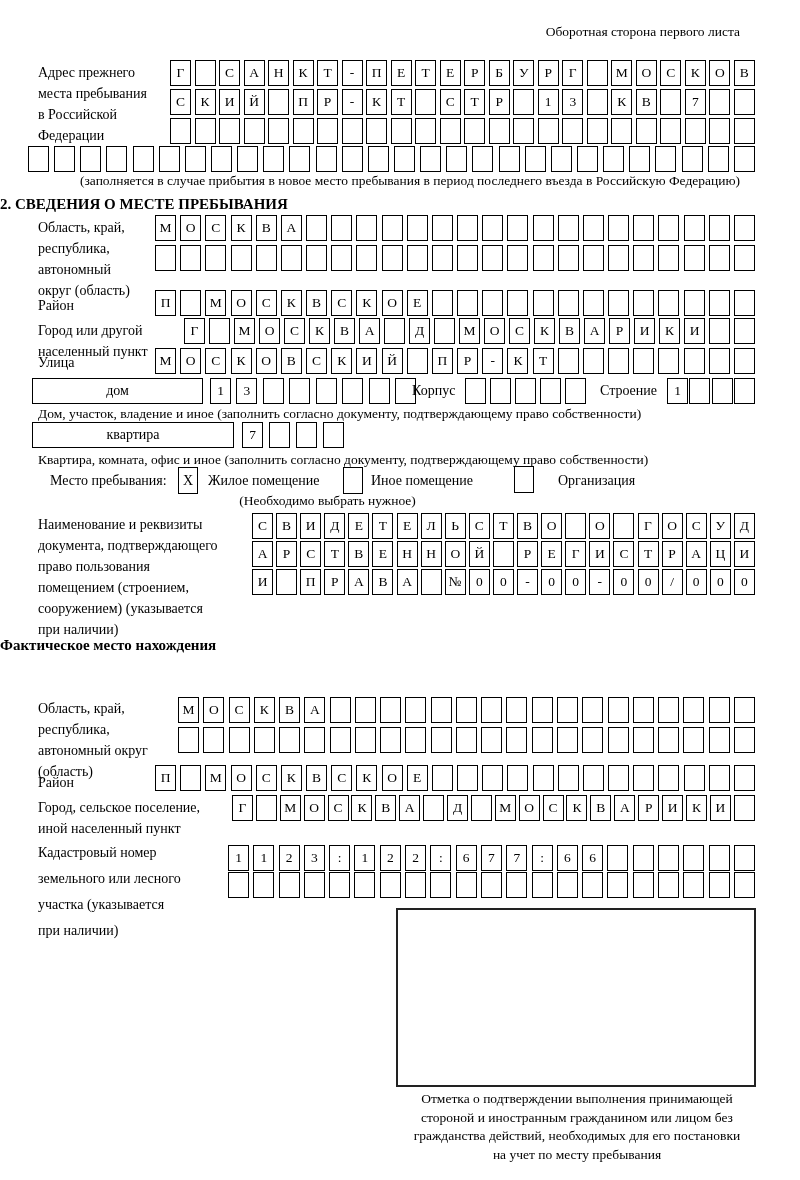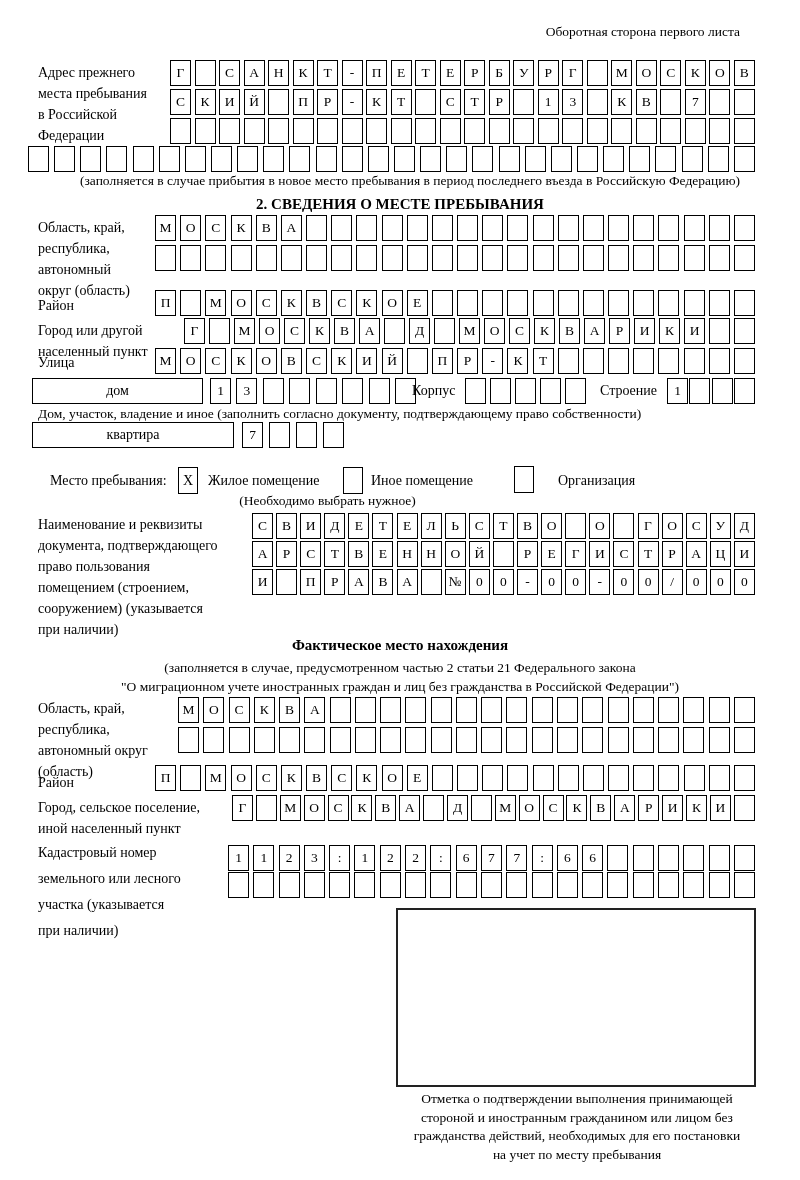--- a/index.html
+++ b/index.html
@@ -5,21 +5,21 @@
   html,body{margin:0;padding:0;background:#fff;}
   .page{position:relative;width:800px;height:1180px;background:#ffffff;
         font-family:"Liberation Serif","DejaVu Serif",serif;color:#000;overflow:hidden;}
   .abs{position:absolute;}
   .cells{display:flex;justify-content:space-between;}
   .cell{width:21px;height:26px;border:1.8px solid #000;box-sizing:border-box;
         display:inline-flex;align-items:center;justify-content:center;
         font-size:13.5px;background:#fff;flex:none;}
   .lbl{font-size:14px;line-height:21px;white-space:pre-line;}
   .note{font-size:13.5px;}
-  .title{font-weight:bold;font-size:15px;text-align:center;width:800px;left:0;}
+  .title{font-weight:bold;font-size:15px;text-align:left;width:800px;left:0;}
   .widebox{border:1.8px solid #000;height:26px;box-sizing:border-box;
            display:flex;align-items:center;justify-content:center;font-size:14px;}
   .chk{width:20px;height:27px;border:1.8px solid #000;box-sizing:border-box;
        display:flex;align-items:center;justify-content:center;font-size:14px;background:#fff;}
   .center{text-align:center;white-space:pre-line;}
   .stamp{border:2px solid #222;background:#fff;}
 </style>
 </head>
 <body>
 
@@ -312,20 +312,21 @@
     </div>
   <div class="abs widebox" style="left:32px;top:422px;width:202px;">квартира</div>
 
   <div class="abs note" style="left:38px;top:406px;width:720px;">Дом, участок, владение и иное (заполнить согласно документу, подтверждающему право собственности)</div>
   <div class="abs cells" style="left:242px;top:422px;width:102px;">
       <span class="cell">7</span>
       <span class="cell"></span>
       <span class="cell"></span>
       <span class="cell"></span>
     </div>
+  <div class="abs note" style="left:38px;top:452px;width:720px;">Квартира, комната, офис и иное (заполнить согласно документу, подтверждающему право собственности)</div>
 
   <div class="abs lbl" style="left:50px;top:470px;">Место пребывания:</div>
   <div class="abs chk" style="left:178px;top:467px;">X</div>
   <div class="abs lbl" style="left:208px;top:470px;">Жилое помещение</div>
   <div class="abs chk" style="left:343px;top:467px;"></div>
   <div class="abs lbl" style="left:371px;top:470px;">Иное помещение</div>
   <div class="abs chk" style="left:514px;top:466px;"></div>
   <div class="abs lbl" style="left:558px;top:470px;">Организация</div>
   <div class="abs note center" style="left:195px;top:493px;width:265px;">(Необходимо выбрать нужное)</div>
 
@@ -399,22 +400,20 @@
       <span class="cell">-</span>
       <span class="cell">0</span>
       <span class="cell">0</span>
       <span class="cell">/</span>
       <span class="cell">0</span>
       <span class="cell">0</span>
       <span class="cell">0</span>
     </div>
 
   <div class="abs title" style="top:637px;">Фактическое место нахождения</div>
-  <div class="abs note center" style="left:40px;top:659px;width:720px;line-height:18.5px;">(заполняется в случае, предусмотренном частью 2 статьи 21 Федерального закона
-"О миграционном учете иностранных граждан и лиц без гражданства в Российской Федерации")</div>
 
   <div class="abs lbl" style="left:38px;top:698px;width:140px;">Область, край,
 республика,
 автономный округ
 (область)</div>
   <div class="abs cells" style="left:178px;top:697px;width:577px;">
       <span class="cell">М</span>
       <span class="cell">О</span>
       <span class="cell">С</span>
       <span class="cell">К</span>

